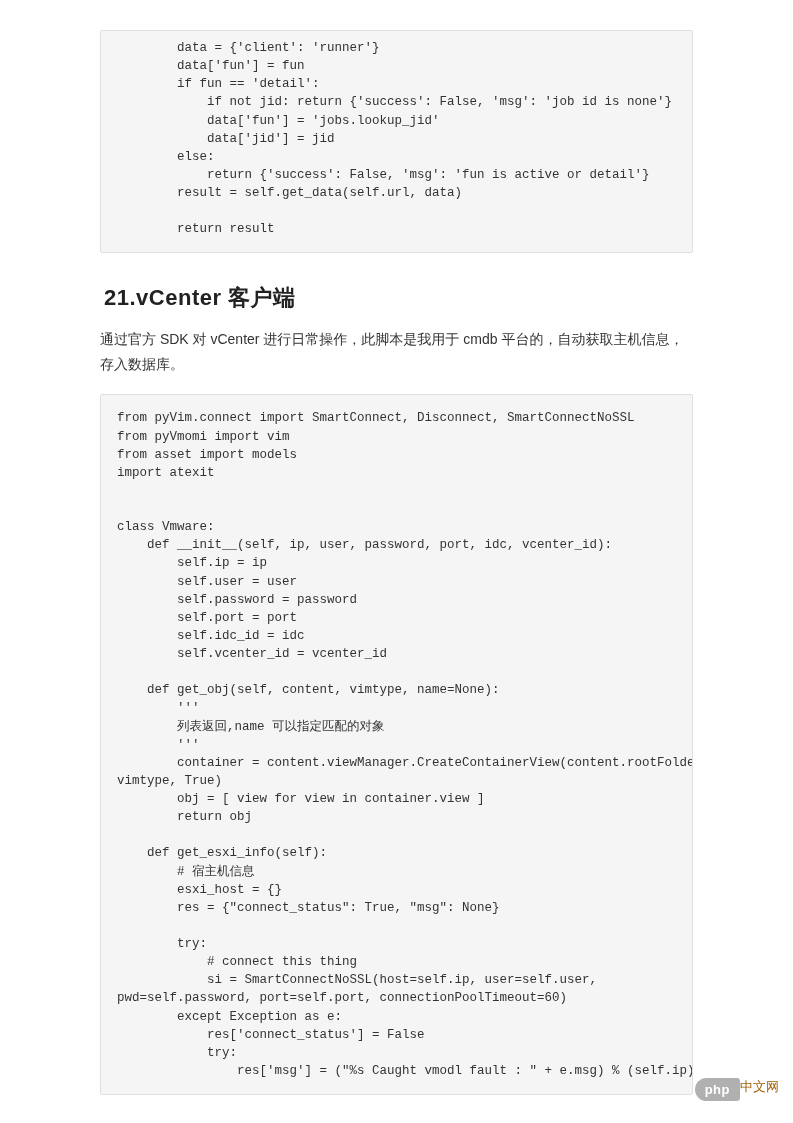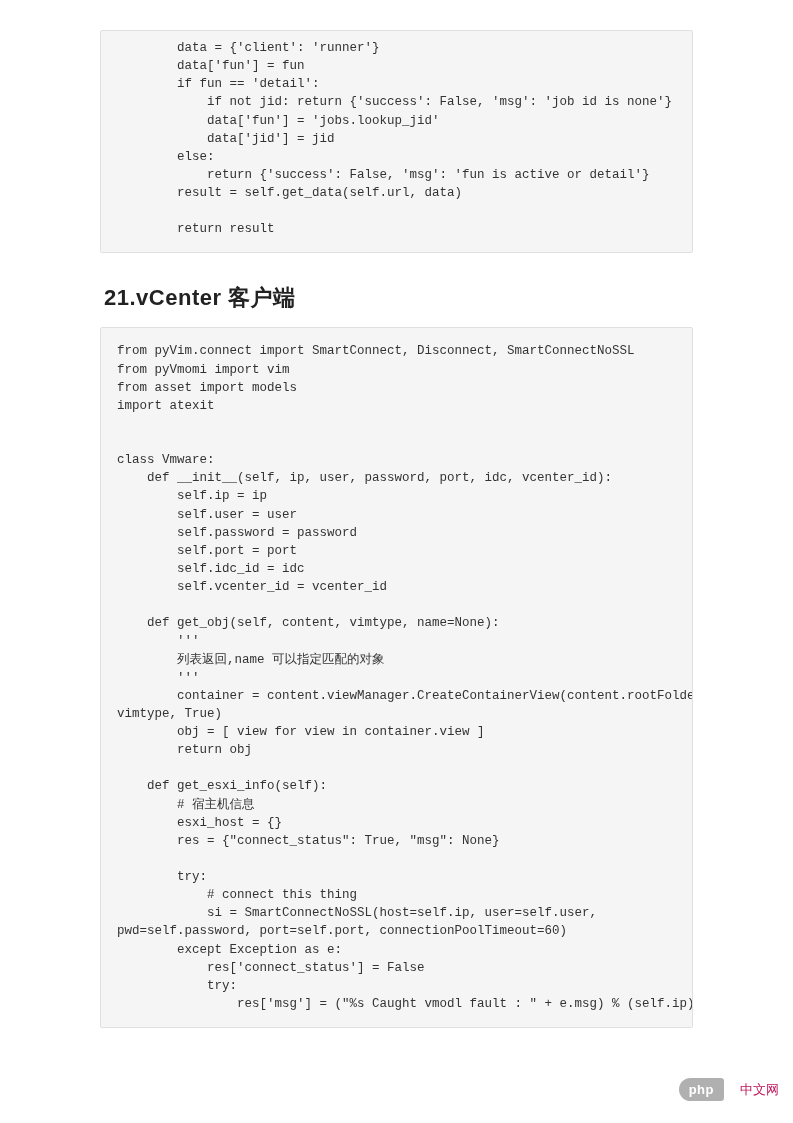--- a/index.html
+++ b/index.html
@@ -42,34 +42,34 @@
     font-size: 14px;
     color: #333;
     line-height: 1.75;
     margin-bottom: 18px;
   }
   .watermark {
     position: absolute;
     right: 14px;
     bottom: 22px;
     display: flex;
-    align-items: center;
-    gap: 16px;
+    align-items: flex-start;
+    gap: 0;
   }
   .watermark-logo {
     background: #b0b0b0;
     color: #fff;
     font-weight: 700;
     font-size: 13px;
     padding: 4px 10px 4px 10px;
     border-radius: 14px 4px 4px 14px;
     letter-spacing: 0.5px;
   }
   .watermark-text {
-    color: #be185d;
+    color: #a16207;
     font-size: 13px;
     font-weight: 400;
   }
 </style>
 </head>
 <body>
 
 <div class="content">
   <pre class="code-block code-block-first">        data = {'client': 'runner'}
         data['fun'] = fun
@@ -78,20 +78,21 @@
             data['fun'] = 'jobs.lookup_jid'
             data['jid'] = jid
         else:
             return {'success': False, 'msg': 'fun is active or detail'}
         result = self.get_data(self.url, data)
 
         return result</pre>
 
   <h2 class="section-heading">21.vCenter 客户端</h2>
 
+  <p class="section-desc">通过官方 SDK 对 vCenter 进行日常操作，此脚本是我用于 cmdb 平台的，自动获取主机信息，存入数据库。</p>
 
   <pre class="code-block">from pyVim.connect import SmartConnect, Disconnect, SmartConnectNoSSL
 from pyVmomi import vim
 from asset import models
 import atexit
 
 
 class Vmware:
     def __init__(self, ip, user, password, port, idc, vcenter_id):
         self.ip = ip

